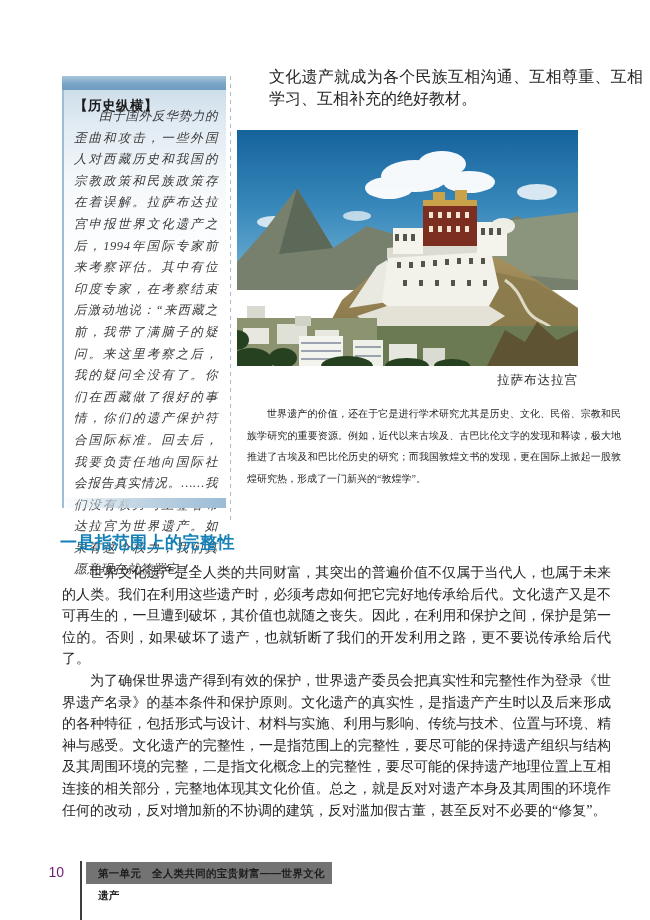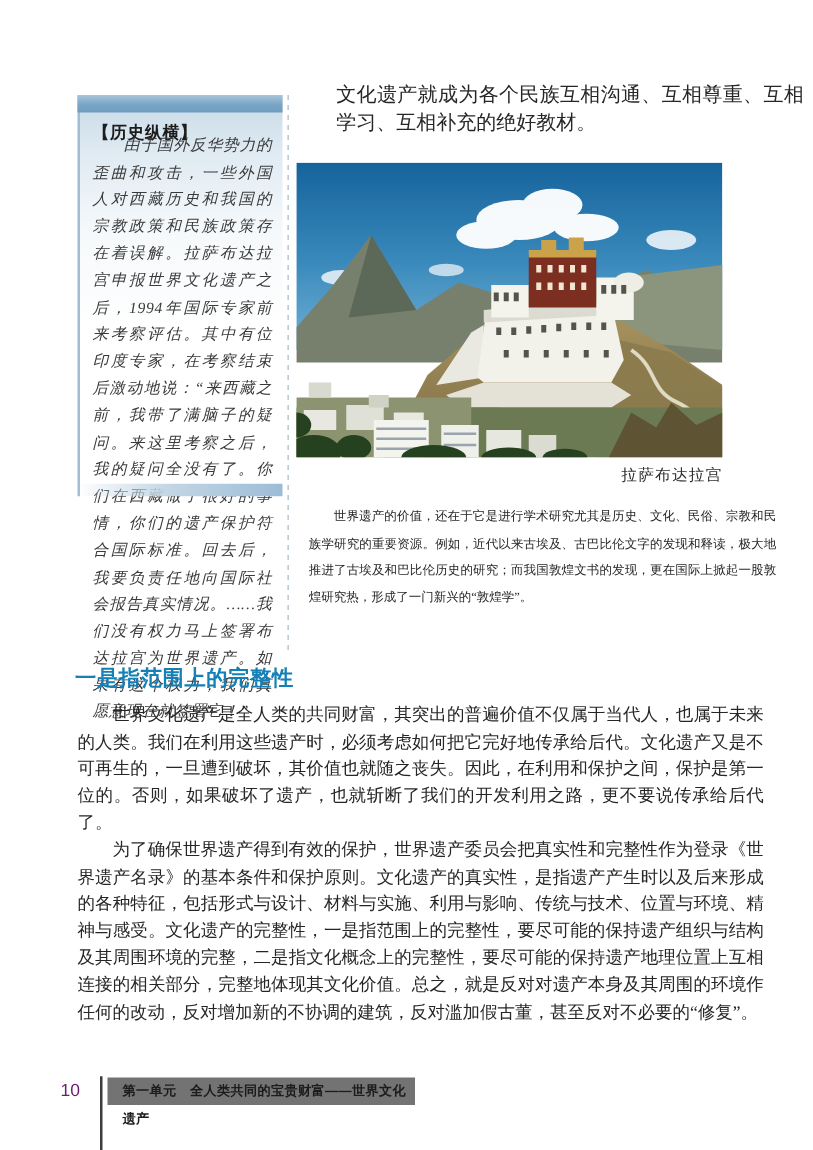--- a/index.html
+++ b/index.html
@@ -3,21 +3,21 @@
 <meta charset="utf-8">
 <style>
   html,body{margin:0;padding:0;}
   body{
     width:650px;height:920px;position:relative;background:#ffffff;
     font-family:"Liberation Serif","DejaVu Serif",serif;color:#262626;
     overflow:hidden;
   }
   
   .sidebar-box{
-    position:absolute;left:62px;top:76px;width:164px;height:321px;
+    position:absolute;left:62px;top:76px;width:164px;height:432px;
     border-left:2px solid #9fbed6;box-sizing:border-box;
     background:linear-gradient(180deg,#c6d9e6 0px,#dfeaf2 45px,#f6f9fb 110px,#ffffff 190px,#ffffff 100%);
   }
   .sb-topbar{
     position:absolute;top:0;left:-2px;right:0;height:14px;
     background:linear-gradient(180deg,#a9c6da 0%,#79a5c6 55%,#6f9dc0 100%);
   }
   .sb-bottombar{
     position:absolute;bottom:0;left:-2px;right:0;height:10px;
     background:linear-gradient(90deg,rgba(255,255,255,0) 0%,#c2d6e4 45%,#9cbcd6 100%);

